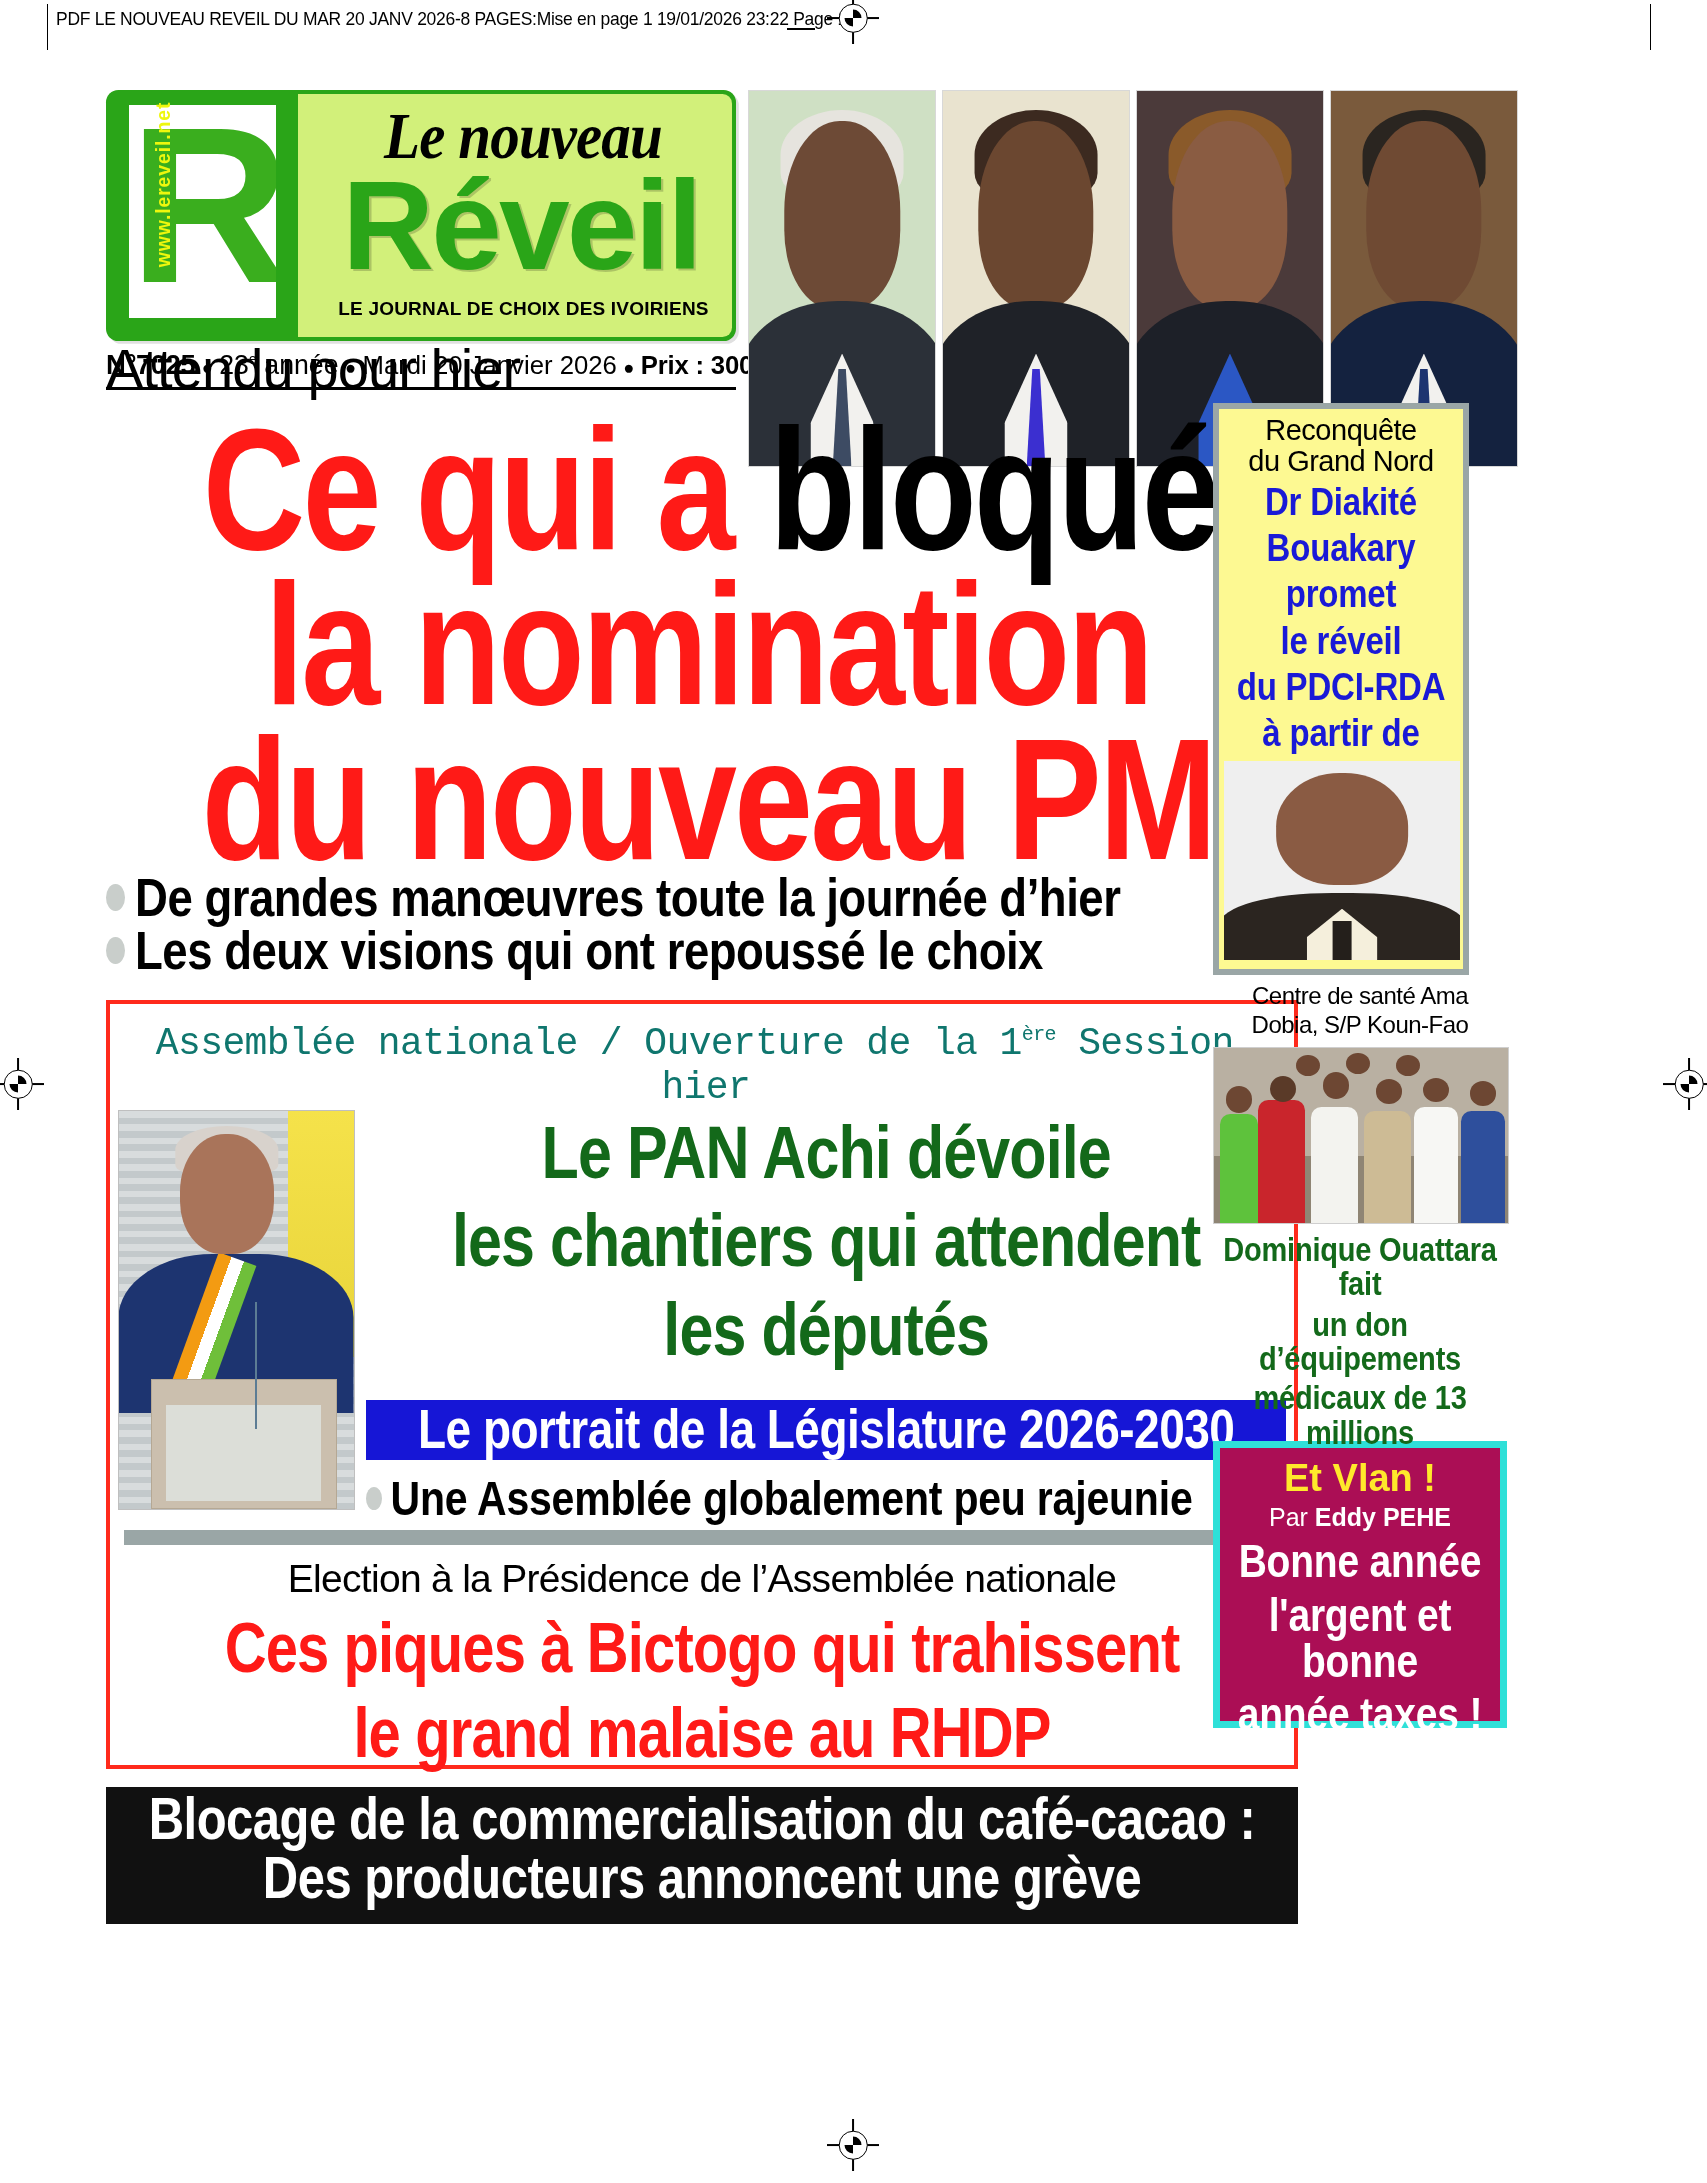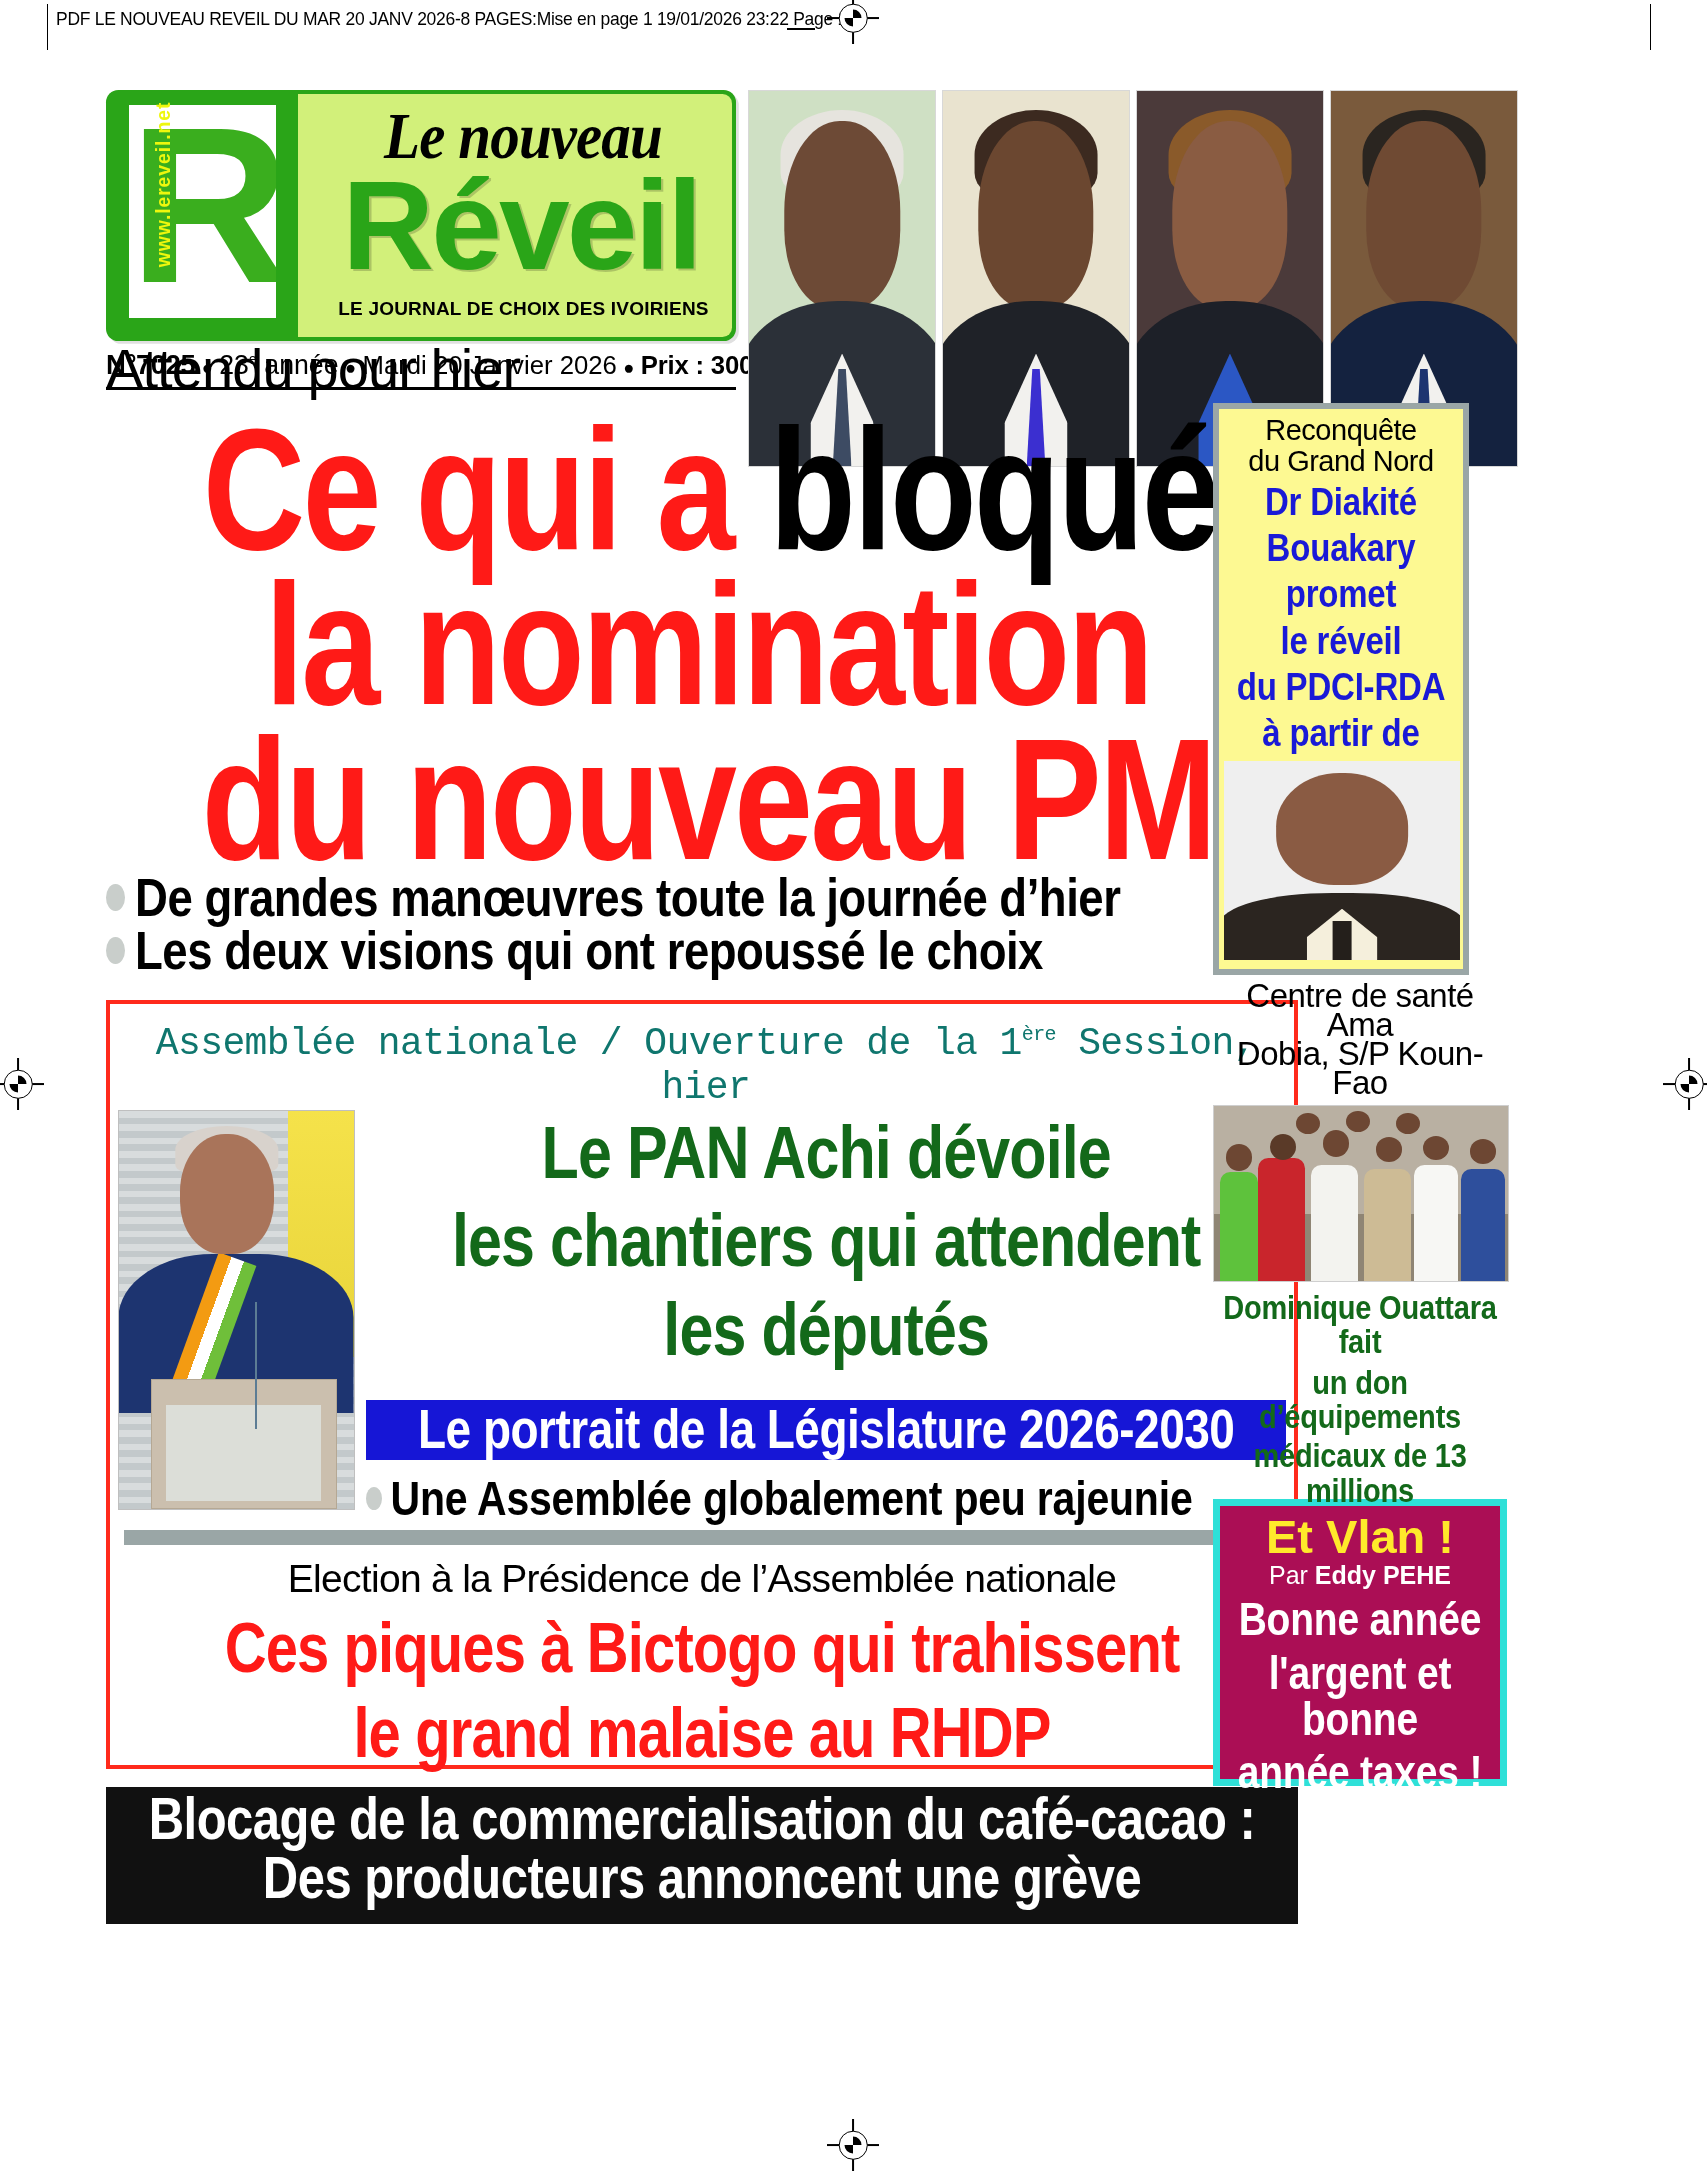--- a/index.html
+++ b/index.html
@@ -265,21 +265,21 @@
     border:1.4px solid #fdf992; background:#efefef;
   }
   .yc-photo .dk-head { position:absolute; left:50%; top:6%; width:56%; height:56%; background:#8a5b43; border-radius:48% 48% 44% 44%; transform:translateX(-50%); }
   .yc-photo .dk-suit { position:absolute; left:50%; bottom:0; width:104%; height:34%; background:#2b2520; border-radius:46% 46% 0 0; transform:translateX(-50%); }
   .yc-photo .dk-shirt { position:absolute; left:50%; bottom:0; width:30%; height:26%; background:#f5efdc; transform:translateX(-50%); clip-path:polygon(50% 0,100% 55%,100% 100%,0 100%,0 55%); }
   .yc-photo .dk-tie { position:absolute; left:50%; bottom:0; width:8%; height:20%; background:#241f1b; transform:translateX(-50%); }
 
   .caption-black {
     margin-top:6.6px; text-align:center; color:#000;
     font-family:"Liberation Sans", sans-serif;
-    font-weight:400; font-size:33px; line-height:29px; letter-spacing:-0.5px;
+    font-weight:400; font-size:24px; line-height:29px; letter-spacing:-0.5px;
   }
 
   .group-photo {
     margin-top:7.6px; width:294px; height:175px; position:relative; overflow:hidden;
     border:0.9px solid #cfcfcf; background:linear-gradient(180deg,#b9b0a2 0 62%,#8f8574 62% 100%);
   }
   .gp-person { position:absolute; bottom:0; border-radius:10.4px 10.4px 0 0; }
   .gp-head { position:absolute; border-radius:50%; background:#6d4733; }
 
   .green-caption {
@@ -290,21 +290,21 @@
   }
   .green-caption div { margin-bottom:4.7px; }
 
   .vlan-card {
     margin-top:20px; background:#2fe0d8; padding:6.6px; box-sizing:border-box; width:294px;
   }
   .vlan-inner { background:#ab0e55; padding:8.5px 5.7px 10.4px 5.7px; box-sizing:border-box; text-align:center; }
   .vlan-title {
     color:#ffe92b;
     font-family:"Liberation Sans", sans-serif;
-    font-weight:700; font-size:47px; line-height:45px; letter-spacing:0px;
+    font-weight:700; font-size:38px; line-height:45px; letter-spacing:0px;
   }
   .vlan-by {
     margin-top:2.8px; color:#ffffff;
     font-family:"Liberation Sans", sans-serif;
     font-size:25px; line-height:26.5px;
   }
   .vlan-by b { font-weight:700; }
   .vlan-body {
     margin-top:8.5px; color:#ffffff;
     font-family:"Liberation Sans Narrow","Liberation Sans",sans-serif;

